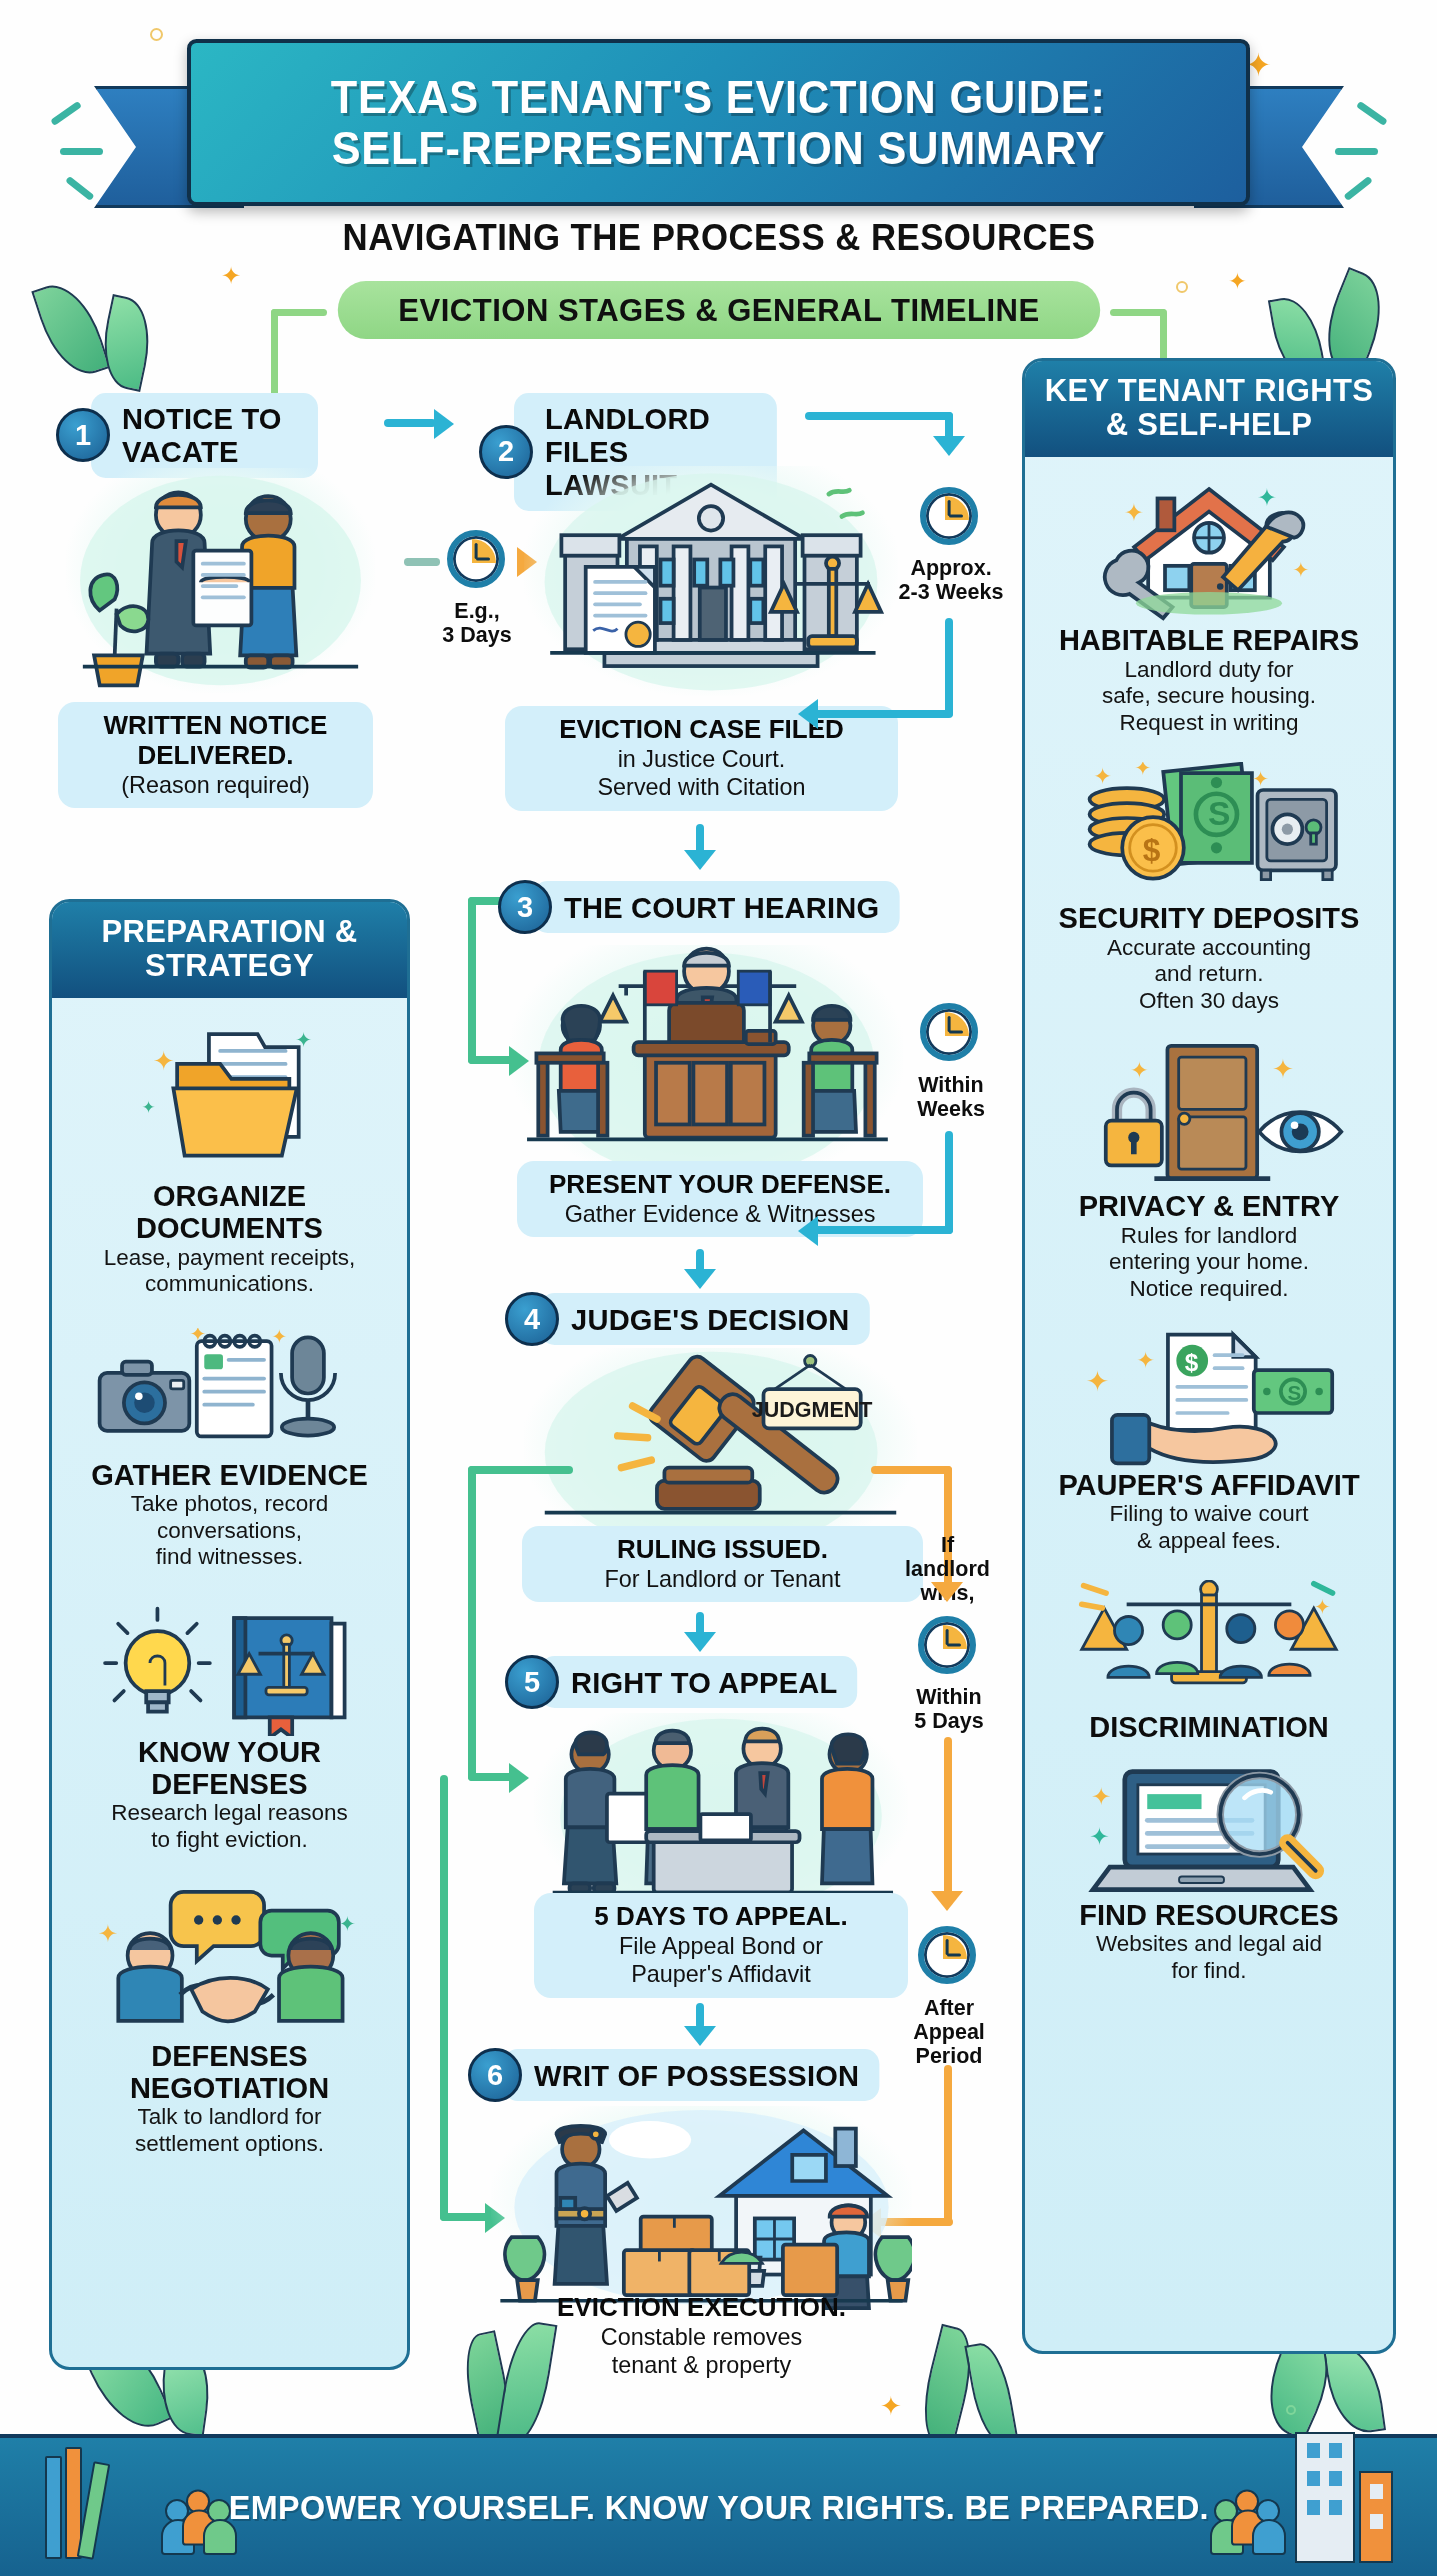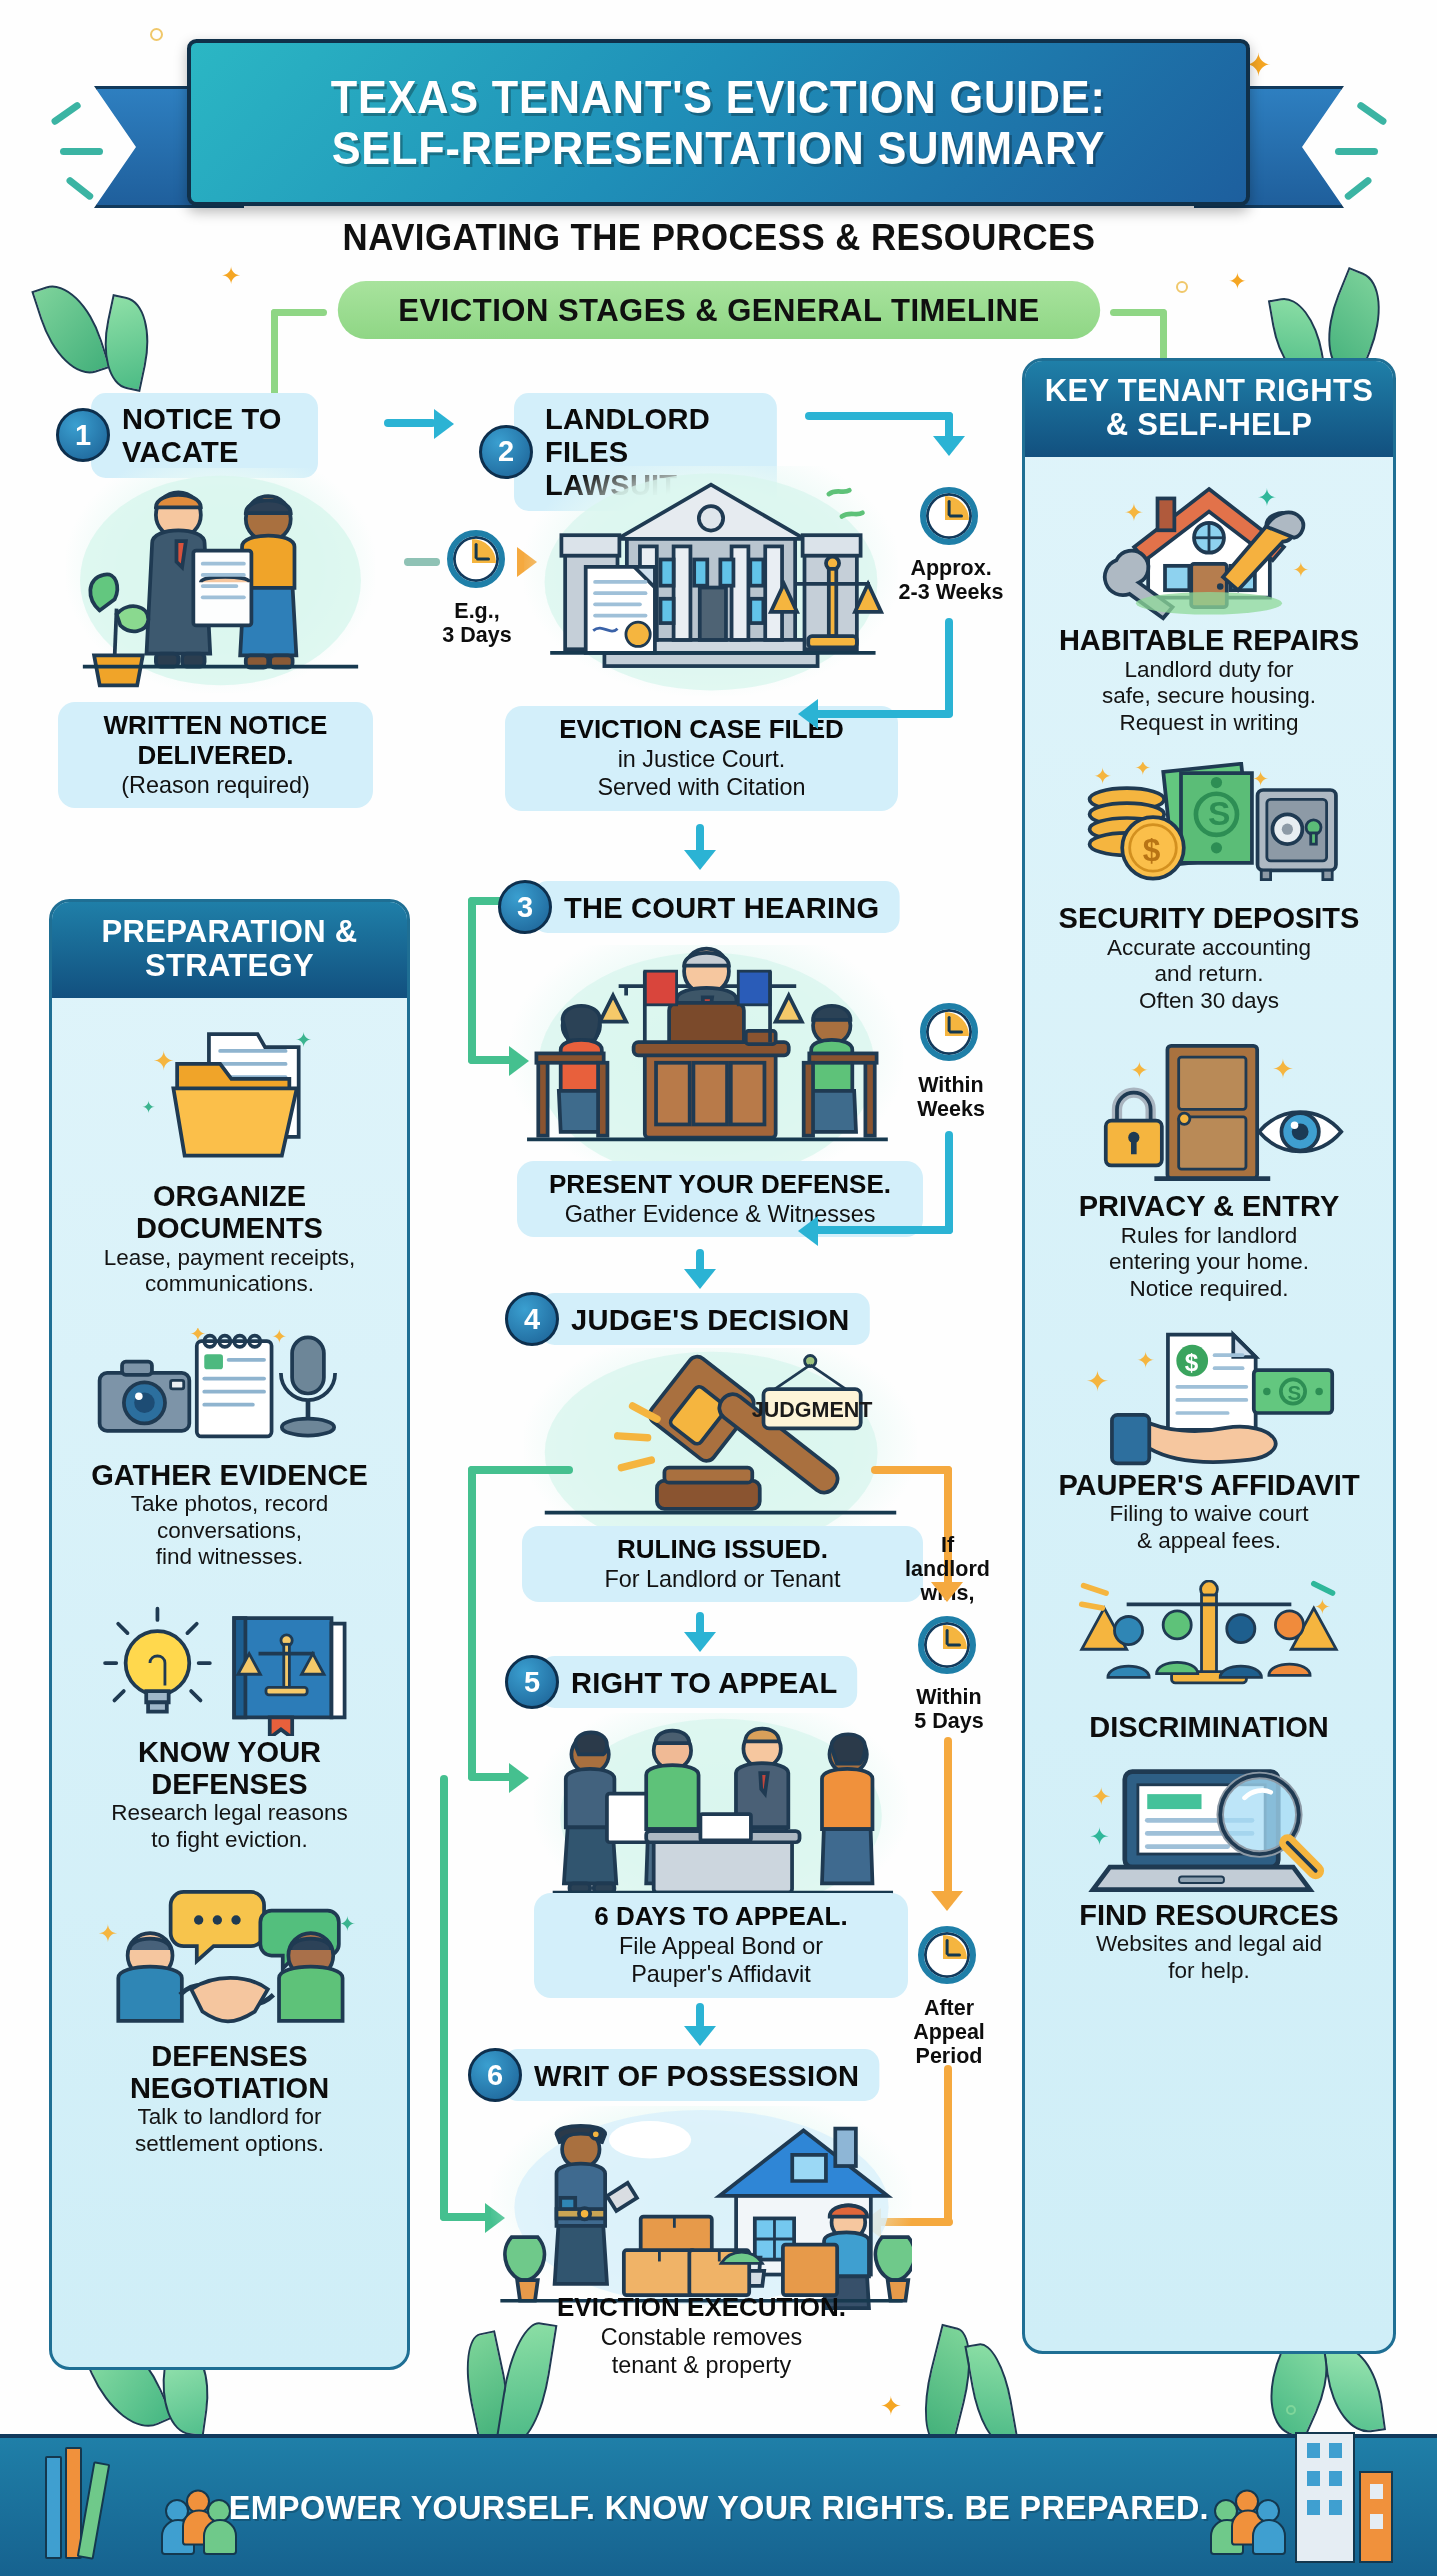--- a/index.html
+++ b/index.html
@@ -509,21 +509,21 @@
           <circle cx="194" cy="52" r="42" fill="none" stroke="#1f3a52" stroke-width="4"></circle>
           <path d="M178 34c8-8 20-10 28-6" fill="none" stroke="#fff" stroke-width="5" stroke-linecap="round"></path>
           <path d="M224 82l30 30" stroke="#f5b53f" stroke-width="18" stroke-linecap="round"></path>
           <path d="M224 82l30 30" stroke="#1f3a52" stroke-width="4" stroke-linecap="round" fill="none"></path>
           <text x="14" y="42" fill="#f5b53f" font-size="26">✦</text>
           <text x="12" y="84" fill="#2fb79a" font-size="26">✦</text>
         </svg>
       </div>
       <div class="ttl">FIND RESOURCES</div>
       <div class="sub" style="white-space:pre-line">Websites and legal aid
-for help.</div>
+for find.</div>
     </div>
   </div>
 
   <div class="step-head" style="left:56px; top:393px;">
     <div class="num">1</div>
     <div class="step-title" style="white-space:pre-line; width:234px;">NOTICE TO VACATE</div>
   </div>
   <div class="illus" style="left:66px; top:468px; width:309px; height:225px;">
     <svg width="309" height="225" viewBox="0 0 330 240">
       <ellipse cx="165" cy="120" rx="150" ry="112" fill="#d8f6ee" opacity=".8"></ellipse>
@@ -833,21 +833,21 @@
         <path d="M308 70c0-14 54-14 54 0v54h-54z" fill="#f0913c"></path>
         <path d="M310 124h50l2 58h-54z" fill="#3f6a8f"></path>
         <rect x="128" y="134" width="148" height="58" rx="4" fill="#ccd6de"></rect>
         <rect x="120" y="126" width="164" height="12" rx="4" fill="#aeb9c3"></rect>
         <rect x="178" y="108" width="54" height="28" rx="2" fill="#fff"></rect>
       </g>
       <line x1="20" y1="192" x2="384" y2="192" stroke="#17394f" stroke-width="4"></line>
     </svg>
   </div>
   <div class="caption" style="left:534px; top:1893px; width:374px;">
-    <div class="big">6 DAYS TO APPEAL.</div>
+    <div class="big">5 DAYS TO APPEAL.</div>
     <div class="small" style="white-space:pre-line">File Appeal Bond or
 Pauper's Affidavit</div>
   </div>
 
   <div class="conn" style="left:696px; top:2003px; width:8.4px; height:26px; border-radius:4.7px;"></div>
   <div class="arrowhead ah-down" style="left:684px; top:2026px;"></div>
 
   <div class="step-head" style="left:468px; top:2048px;">
     <div class="num">6</div>
     <div class="step-title">WRIT OF POSSESSION</div>

